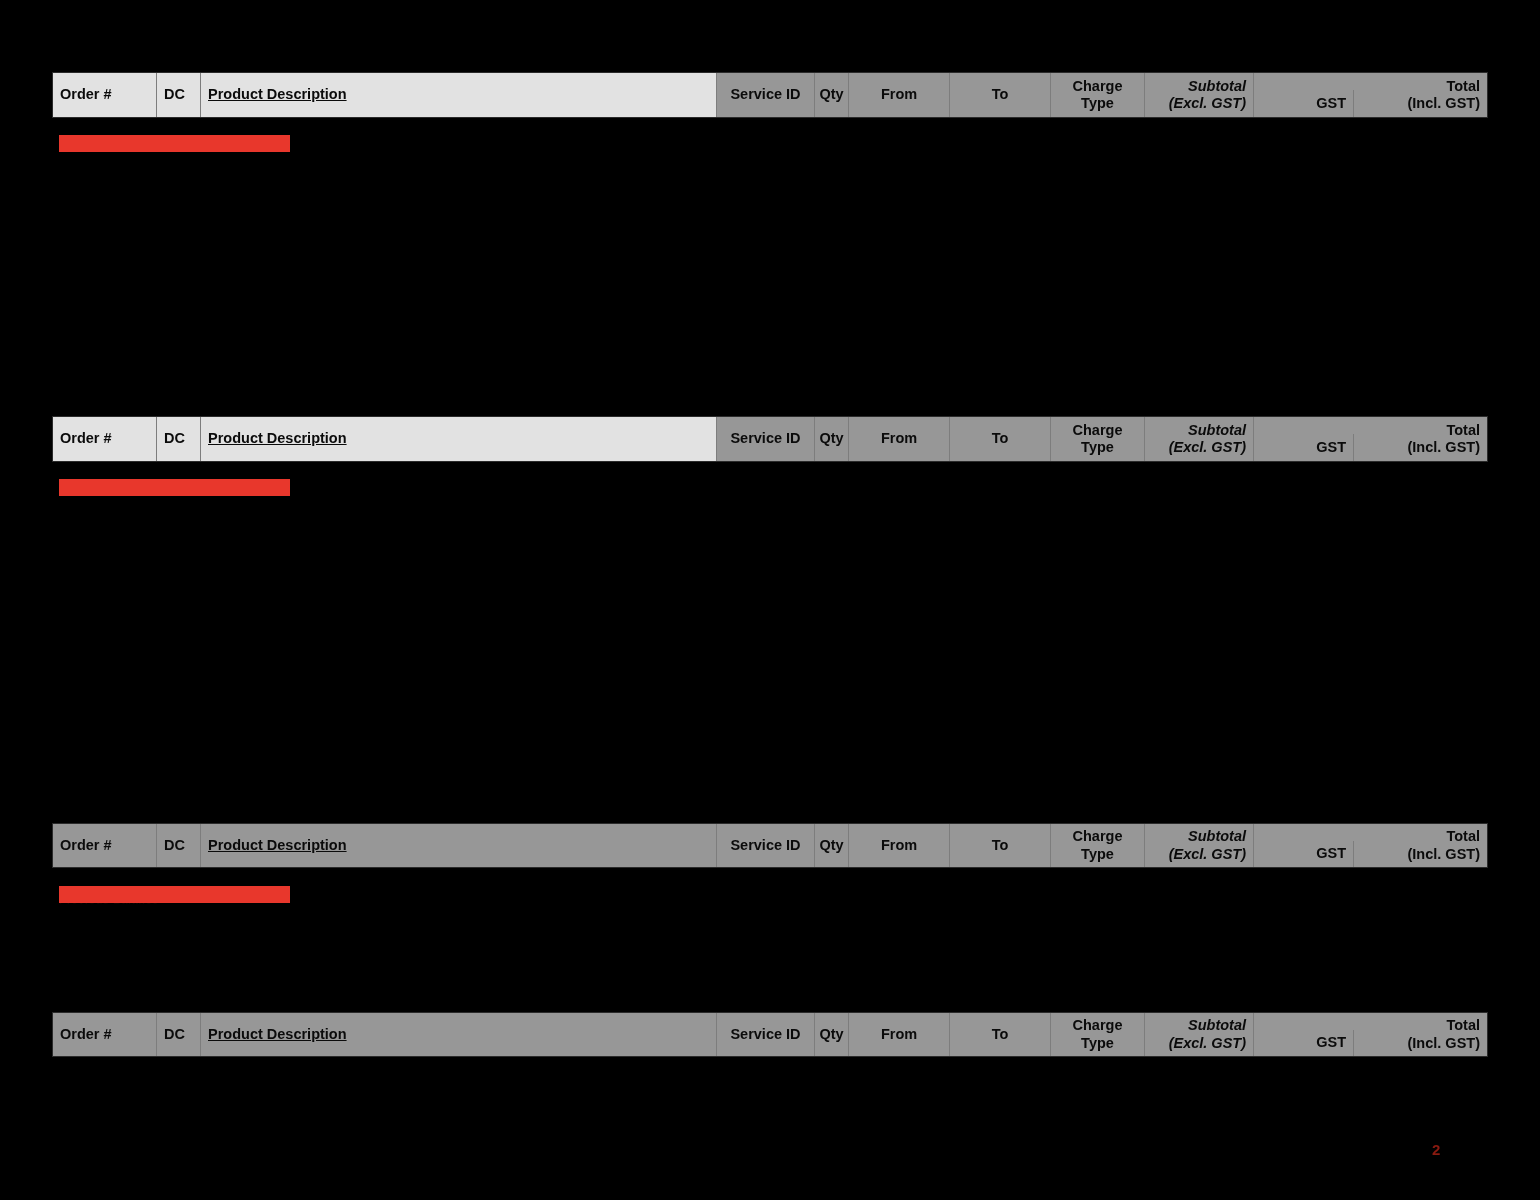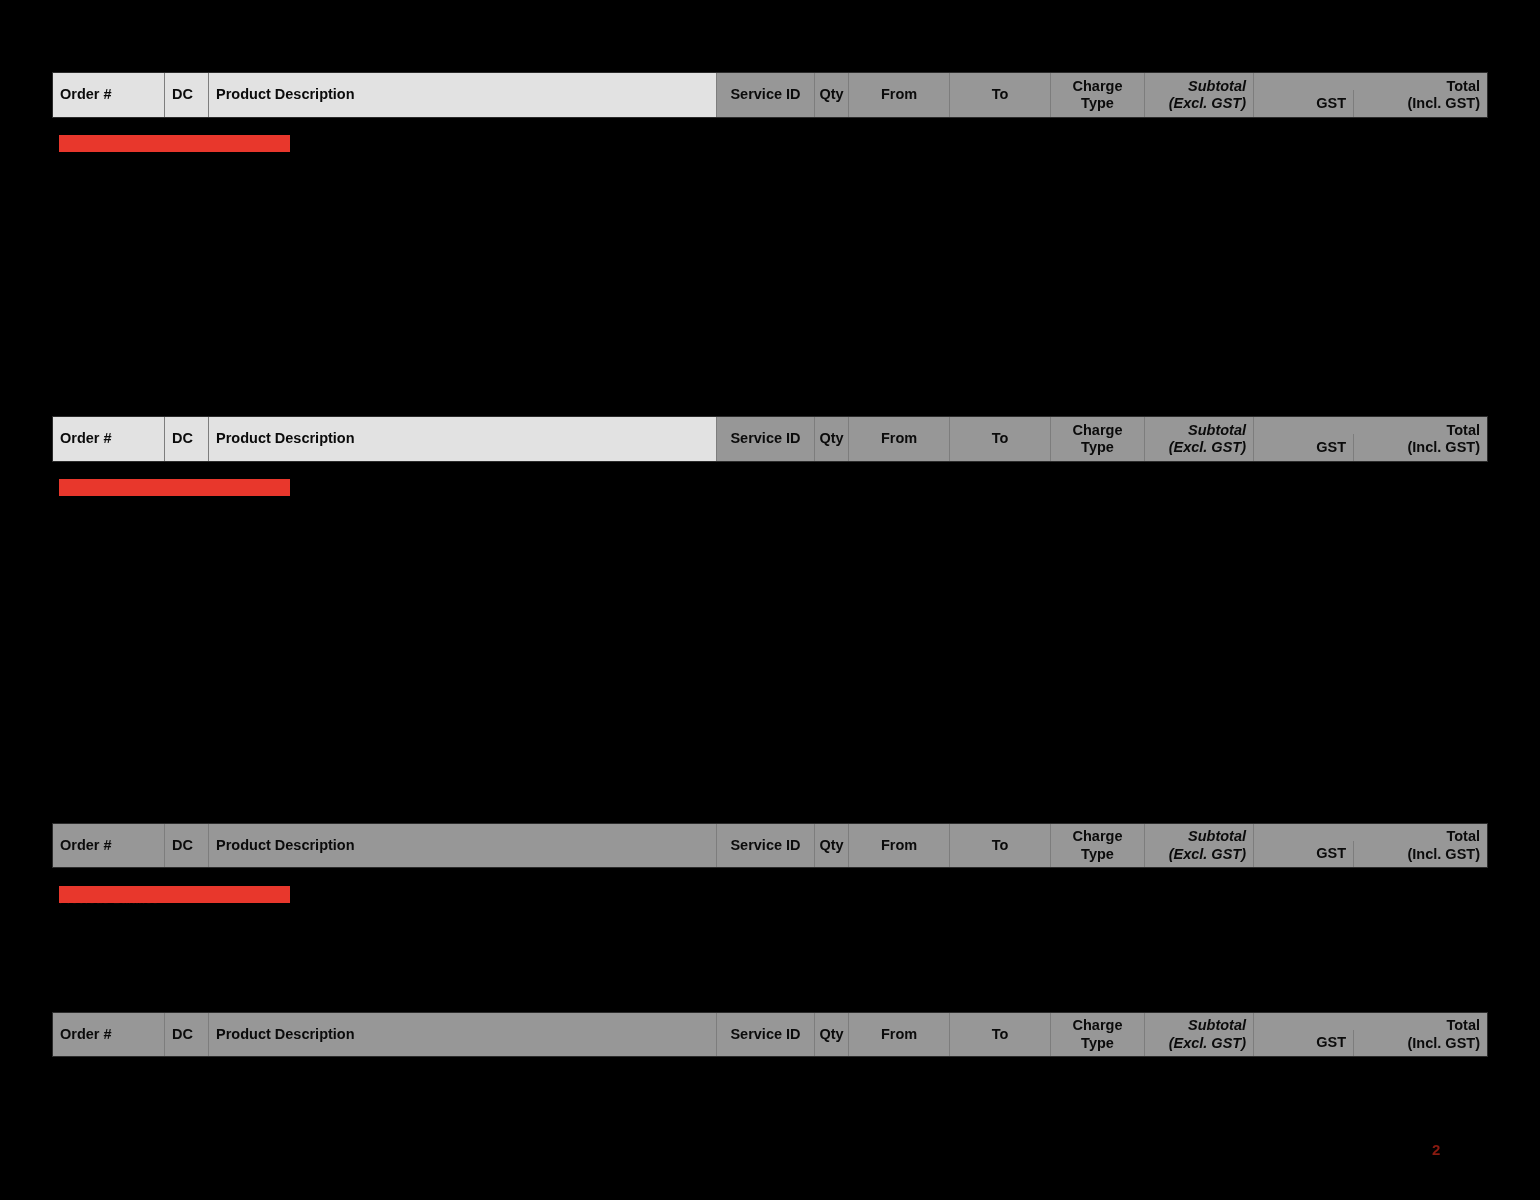--- a/index.html
+++ b/index.html
@@ -48,23 +48,23 @@
   
   .a-left   { justify-content: flex-start; text-align: left; }
   .a-center { justify-content: center;     text-align: center; }
   .a-right  { justify-content: flex-end;   text-align: right; }
 
   
   .hdr.light .zone-light { background: #e2e2e2; }
   .hdr .zone-dark { background: #979797; }
 
   
-  .c-order { width: 112px; }
+  .c-order { width: 104px; }
   .c-dc    { width: 44px; }
-  .c-desc  { flex: 1 1 auto; }
+  .c-desc  { flex: 1 1 auto; text-decoration: underline; }
   .c-svc   { width: 98px; }
   .c-qty   { width: 34px; }
   .c-from  { width: 101px; }
   .c-to    { width: 101px; }
   .c-chg   { width: 94px; }
   .c-sub   { width: 109px; font-style: italic; }
   .c-gst   { width: 100px; margin-top: 17px; }
   .c-tot   { width: 133px; }
 
   

